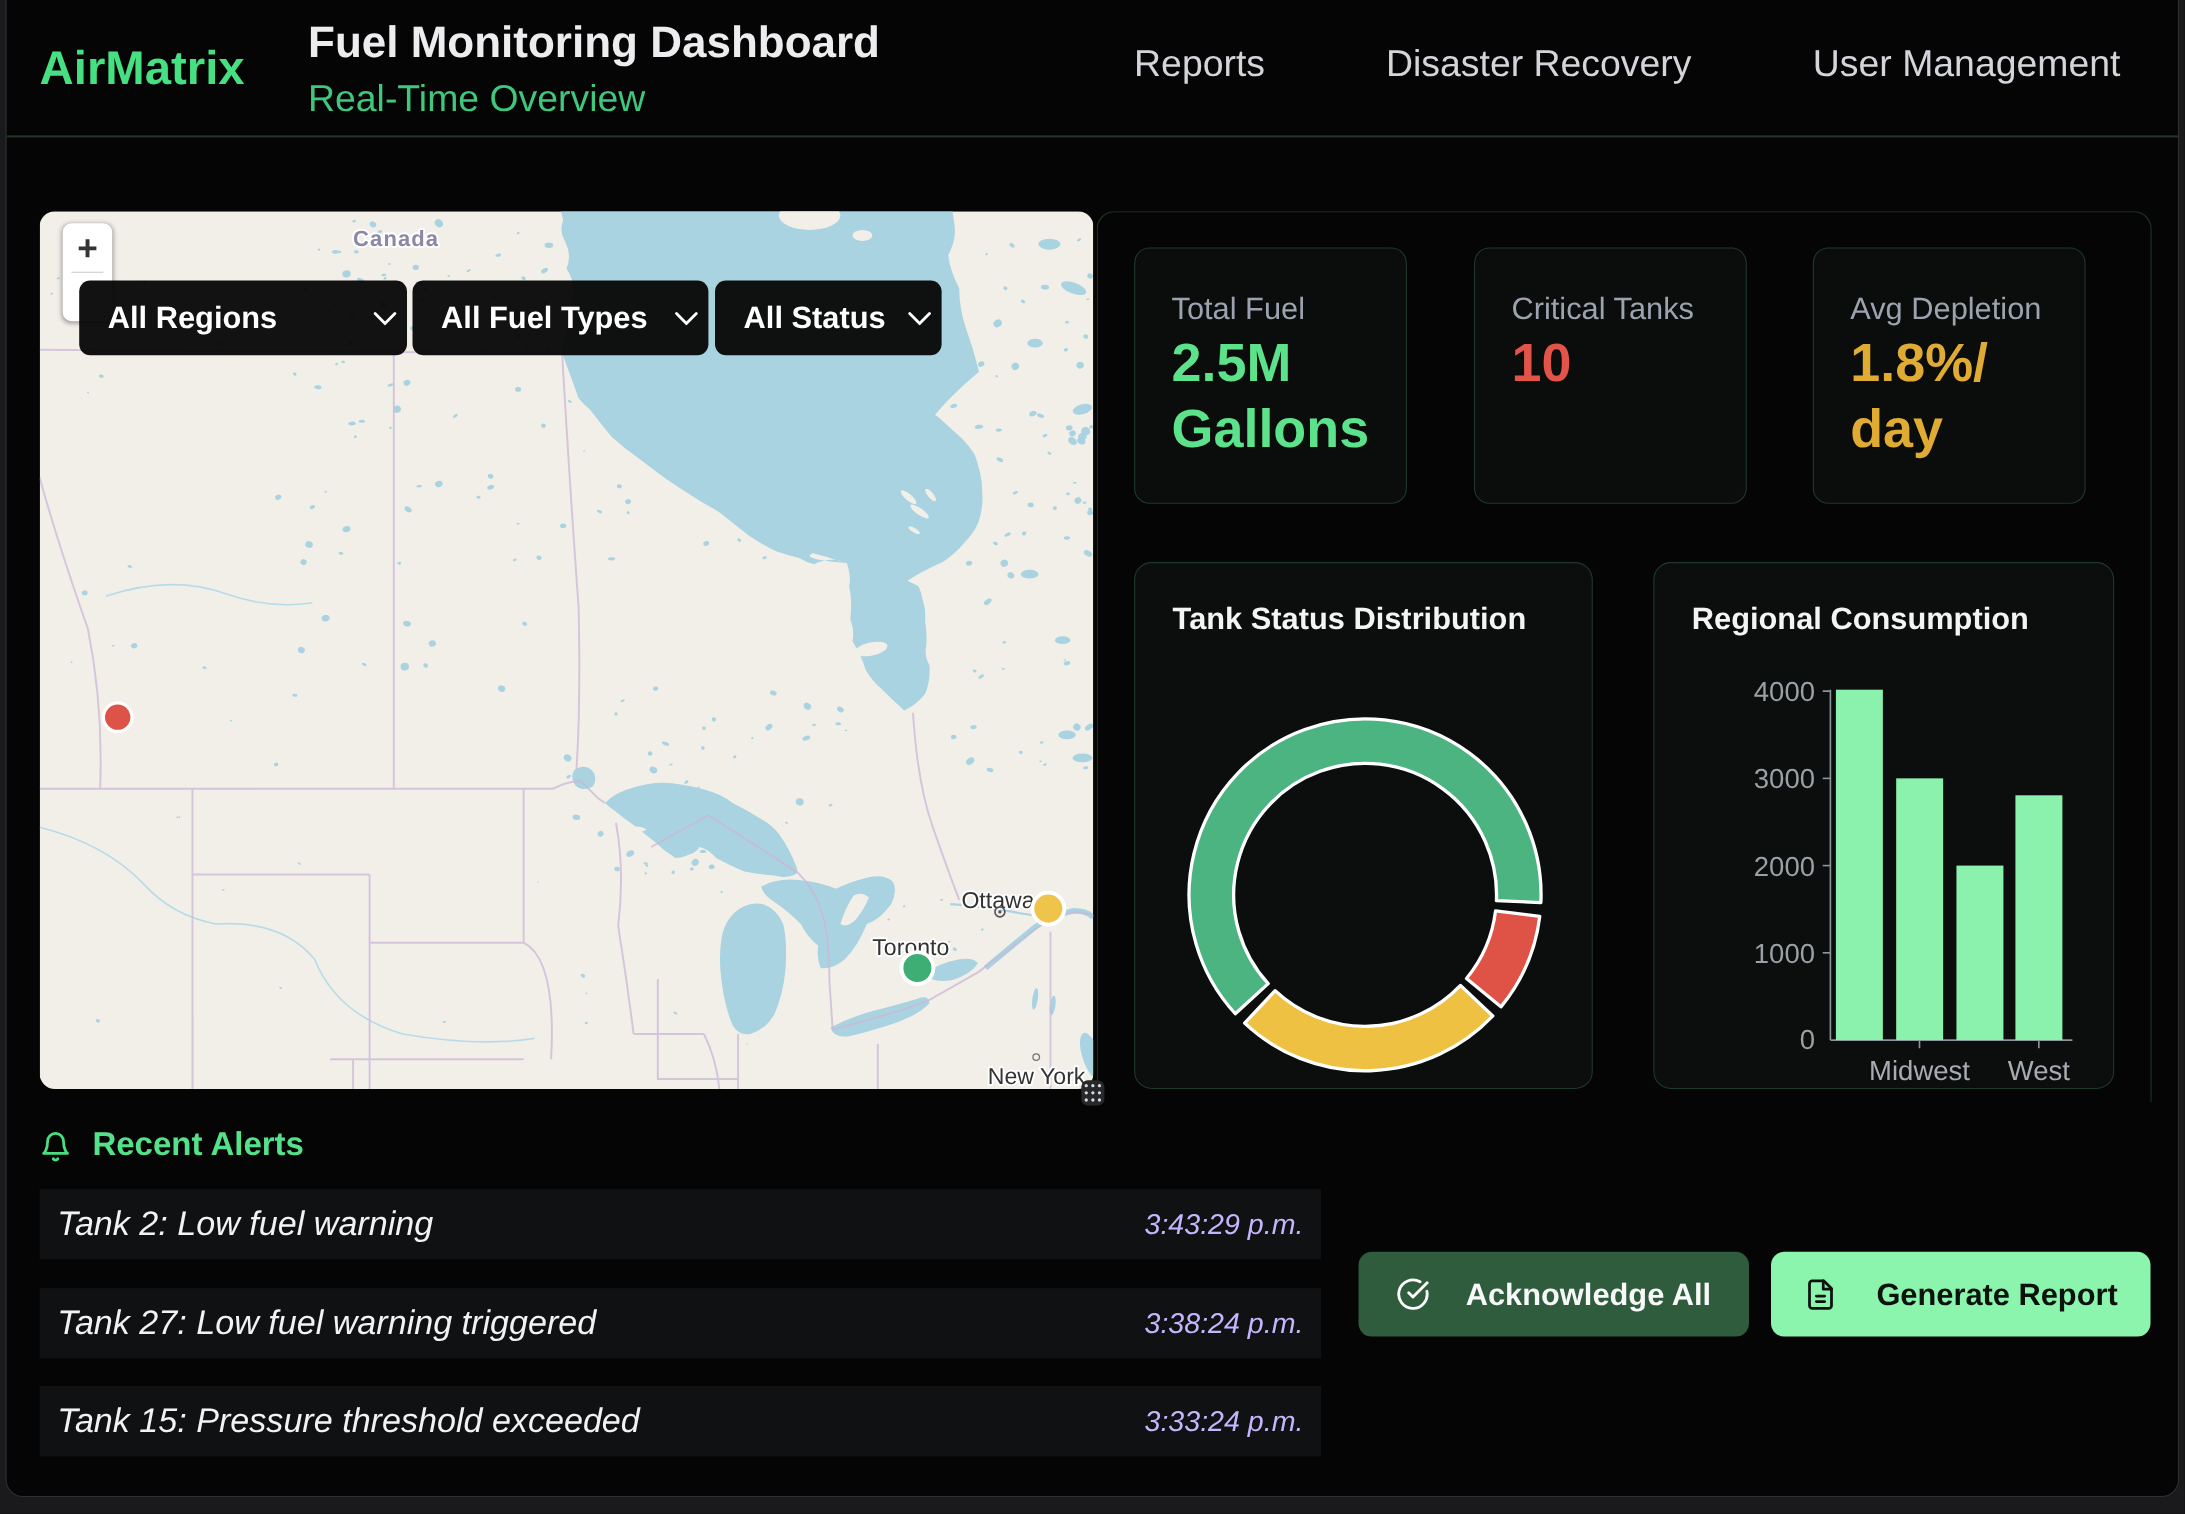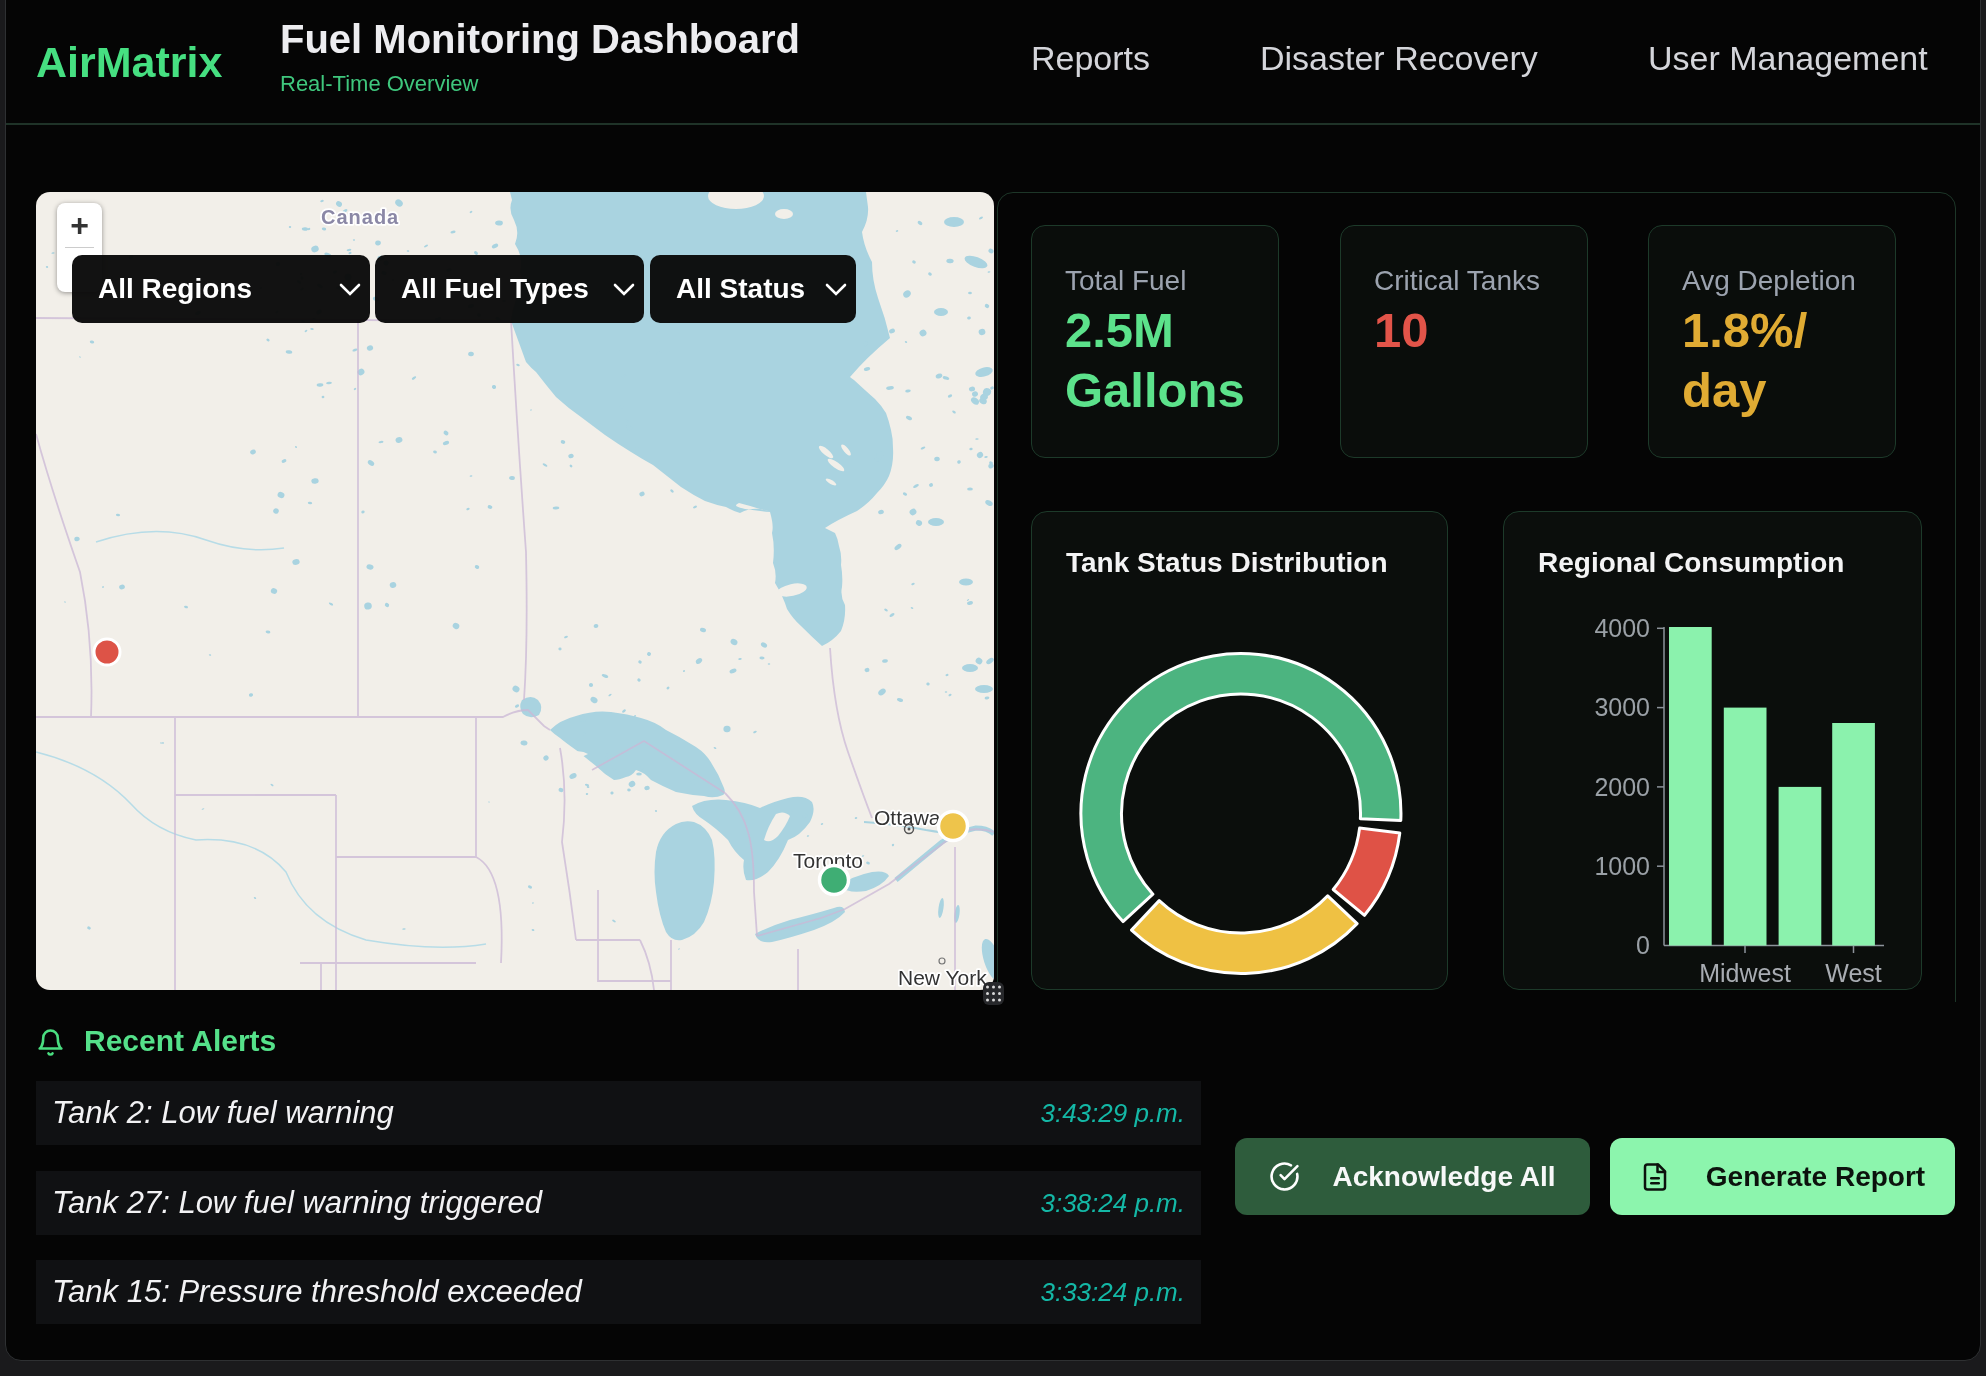--- a/index.html
+++ b/index.html
@@ -5,21 +5,21 @@
 html,body { width:1986px; height:1376px; background:#1a1a1c; font-family:"Liberation Sans", sans-serif; overflow:hidden; }
 .abs { position:absolute; }
 #container { position:absolute; left:5px; top:-20px; width:1976px; height:1381px; background:#050505; border:1px solid #2e3032; border-radius:16px; }
 </style></head>
 <body>
 <div id="container"></div>
 
 <div class="abs" style="left:6px; top:123px; width:1974px; height:2px; background:#1f3328;"></div>
 <div class="abs" style="left:36px; top:38px; font-size:43px; font-weight:bold; color:#46df81; letter-spacing:0px;">AirMatrix</div>
 <div class="abs" style="left:280px; top:17px; font-size:40px; font-weight:bold; color:#ededf0;">Fuel Monitoring Dashboard</div>
-<div class="abs" style="left:280px; top:71px; font-size:22px; color:#3fc77d;">Real-Time Overview</div>
+<div class="abs" style="left:280px; top:71px; font-size:34px; color:#3fc77d;">Real-Time Overview</div>
 <div class="abs" style="left:1031px; top:39px; font-size:34px; color:#d4d5da;">Reports</div>
 <div class="abs" style="left:1260px; top:39px; font-size:34px; color:#d4d5da;">Disaster Recovery</div>
 <div class="abs" style="left:1648px; top:39px; font-size:34px; color:#d4d5da;">User Management</div>
 
 <div class="abs" style="left:36px; top:192px; width:958px; height:798px; border-radius:14px; overflow:hidden;">
 <svg width="958" height="798" viewBox="0 0 958 798">
   <rect width="958" height="798" fill="#f2efe9"></rect>
 
   <path d="M474,0 L476,8 Q472,18 478,28 Q484,40 479,52 Q488,66 484,80 Q490,95 480,108 Q476,118 475,129 Q482,148 490,170 Q495,176 500,180 Q510,193 520,205 Q532,216 545,225 Q557,234 569,243 Q582,252 595,260 Q606,267 617,273 Q631,284 645,295 Q657,303 669,309 Q680,313 690,315 Q697,319 704,321 Q714,316 724,317 Q730,318 734,320 Q690,316 703,311 Q715,314 724,317 Q731,318 734,320 Q738,334 736,341 Q739,355 737,371 Q741,381 739,391 Q747,404 751,417 Q757,427 765,434 Q776,445 786,454 Q797,449 805,439 Q810,427 809,413 Q804,404 806,395 Q807,384 805,373 Q806,363 803,354 Q802,347 799,341 Q793,338 789,336 Q801,328 821,319 Q833,311 841,301 Q849,293 853,284 Q858,271 857,256 Q857,246 855,238 Q853,229 850,221 Q845,213 839,207 Q831,200 818,188 Q815,186 814,185 Q830,166 854,146 Q849,125 842,106 Q836,88 836,70 Q828,55 826,40 Q833,27 832,15 L830,0 Z" fill="#a9d3e0"></path>
 
@@ -484,21 +484,21 @@
 <div class="abs alertrow" style="top:1171px;">
     <span>Tank 27: Low fuel warning triggered</span>
     <span class="ts">3:38:24 p.m.</span>
   </div>
 <div class="abs alertrow" style="top:1260px;">
     <span>Tank 15: Pressure threshold exceeded</span>
     <span class="ts">3:33:24 p.m.</span>
   </div>
 <style>
 .alertrow { left:36px; width:1165px; height:64px; background:#101113; border-radius:0; display:flex; align-items:center; justify-content:space-between; padding:0 16px; color:#f2f2f4; font-size:31px; font-weight:400;font-style:italic; }
-.alertrow .ts { color:#14b8a6; font-size:26px; font-weight:400; }
+.alertrow .ts { color:#c4b5fd; font-size:26px; font-weight:400; }
 .statcard { width:248px; height:233px; background:#0a0d0b; border:1px solid #1d3a2a; border-radius:14px; padding:39px 0 0 33px; }
 .slabel { font-size:28px; color:#9ca3af; }
 .sval { font-size:49px; font-weight:bold; line-height:60px; margin-top:3px; }
 .chartcard { height:479px; background:#0b0e0c; border:1px solid #1d3a2a; border-radius:16px; padding:35px 0 0 34px; }
 .ctitle { font-size:28px; font-weight:bold; color:#f4f4f5; }
 </style>
 
 <div class="abs btn" style="left:1235px; top:1138px; width:355px; background:#2e5c3c; color:#f7f8f8;">
   <svg width="31" height="31" viewBox="0 0 24 24" fill="none" stroke="#ffffff" stroke-width="2" stroke-linecap="round" stroke-linejoin="round" style="margin-right:32px;">
       <path d="M21.8 10A10 10 0 1 1 17 3.34"></path>

